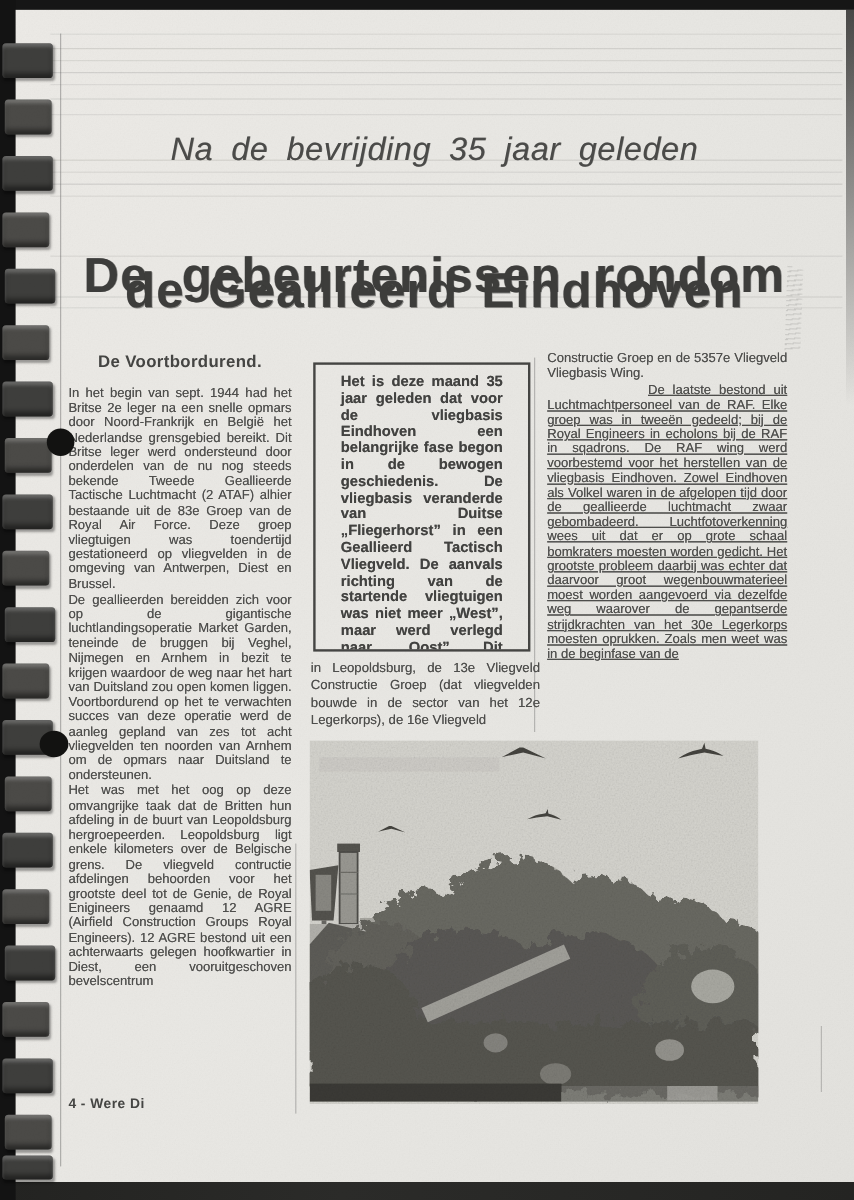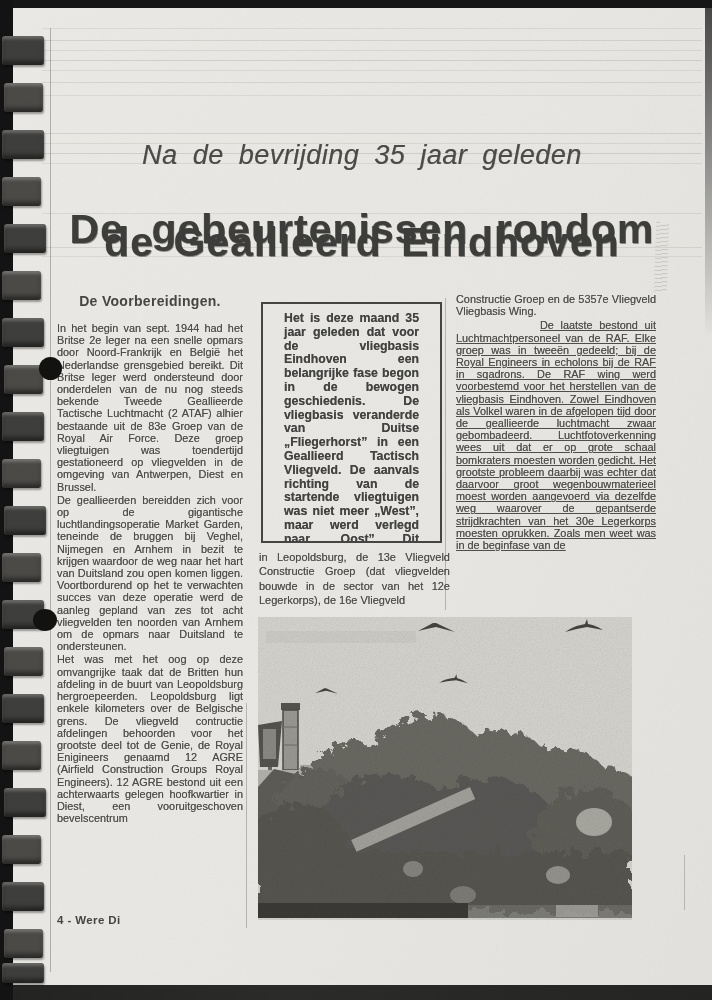--- a/index.html
+++ b/index.html
@@ -23,21 +23,21 @@
         background:#3e3e3c;box-shadow:inset 0 3px 3px rgba(255,255,255,.22),inset 0 -4px 4px rgba(0,0,0,.45),1px 2px 2px rgba(0,0,0,.35);}
   .tooth.alt{background:#4b4a47;width:39px;}
   .hole{position:absolute;border-radius:50%;background:#121211;z-index:5;}
   .hole.h1{left:39px;top:357px;width:23px;height:23px;}
   .hole.h2{left:33px;top:609px;width:24px;height:22px;}
   
   .scanline{position:absolute;left:30px;right:10px;height:1px;background:#6e6e6c;}
   
   .kicker{position:absolute;left:0;top:101px;width:700px;text-align:center;
         font-style:italic;font-size:27px;letter-spacing:.5px;word-spacing:7px;color:#4b4b49;
-        text-shadow:.4px .4px 0 rgba(75,75,73,.5);margin-top:31px;}
+        text-shadow:.4px .4px 0 rgba(75,75,73,.5);}
   .title{position:absolute;left:0;width:700px;text-align:center;font-weight:700;
         font-size:41px;color:#3d3d3b;letter-spacing:1px;
         text-shadow:.6px .6px 0 rgba(61,61,59,.55), -.4px 0 0 rgba(61,61,59,.3);}
   .title.t1{top:158px;word-spacing:15px;margin-top:40px;}
   .title.t2{top:211px;word-spacing:7px;}
   
   .col{position:absolute;}
   .col-left{left:45px;top:285px;width:186px;}
   .col-right{left:444px;top:285px;width:200px;}
   .colhead{text-align:center;font-weight:700;font-size:14px;color:#454543;
@@ -90,21 +90,21 @@
         <div class="scanline" style="top: 205px; opacity: 0.14;"></div>
         <div class="scanline" style="top: 239px; opacity: 0.16;"></div>
         <div class="scanline" style="top: 248px; opacity: 0.12;"></div>
       </div>
 
     <div class="kicker">Na de bevrijding 35 jaar geleden</div>
     <div class="title t1">De gebeurtenissen rondom</div>
     <div class="title t2">de Geallieerd Eindhoven</div>
 
     <div class="col col-left">
-      <div class="colhead">De Voorbereidingen.</div>
+      <div class="colhead">De Voortbordurend.</div>
       <p class="body">In het begin van sept. 1944 had het Britse 2e leger na een snelle opmars door Noord-Frankrijk en België het Nederlandse grensgebied bereikt. Dit Britse leger werd ondersteund door onderdelen van de nu nog steeds bekende Tweede Geallieerde Tactische Luchtmacht (2 ATAF) alhier bestaande uit de 83e Groep van de Royal Air Force. Deze groep vliegtuigen was toendertijd gestationeerd op vliegvelden in de omgeving van Antwerpen, Diest en Brussel.</p>
       <p class="body">De geallieerden bereidden zich voor op de gigantische luchtlandingsoperatie Market Garden, teneinde de bruggen bij Veghel, Nijmegen en Arnhem in bezit te krijgen waardoor de weg naar het hart van Duitsland zou open komen liggen. Voortbordurend op het te verwachten succes van deze operatie werd de aanleg gepland van zes tot acht vliegvelden ten noorden van Arnhem om de opmars naar Duitsland te ondersteunen.</p>
       <p class="body">Het was met het oog op deze omvangrijke taak dat de Britten hun afdeling in de buurt van Leopoldsburg hergroepeerden. Leopoldsburg ligt enkele kilometers over de Belgische grens. De vliegveld contructie afdelingen behoorden voor het grootste deel tot de Genie, de Royal Enigineers genaamd 12 AGRE (Airfield Construction Groups Royal Engineers). 12 AGRE bestond uit een achterwaarts gelegen hoofkwartier in Diest, een vooruitgeschoven bevelscentrum</p>
     </div>
 
     <div class="introbox">
       <p>Het is deze maand 35 jaar geleden dat voor de vliegbasis Eindhoven een belangrijke fase begon in de bewogen geschiedenis. De vliegbasis veranderde van Duitse „Fliegerhorst” in een Geallieerd Tactisch Vliegveld. De aanvals richting van de startende vliegtuigen was niet meer „West”, maar werd verlegd naar „Oost”. Dit verhaal vertelt u hoe dat in zijn werk ging. Rapid Runway Repair in de winter 1944-1945.</p>
     </div>
 
     <p class="body afterbox">in Leopoldsburg, de 13e Vliegveld Constructie Groep (dat vliegvelden bouwde in de sector van het 12e Legerkorps), de 16e Vliegveld</p>

